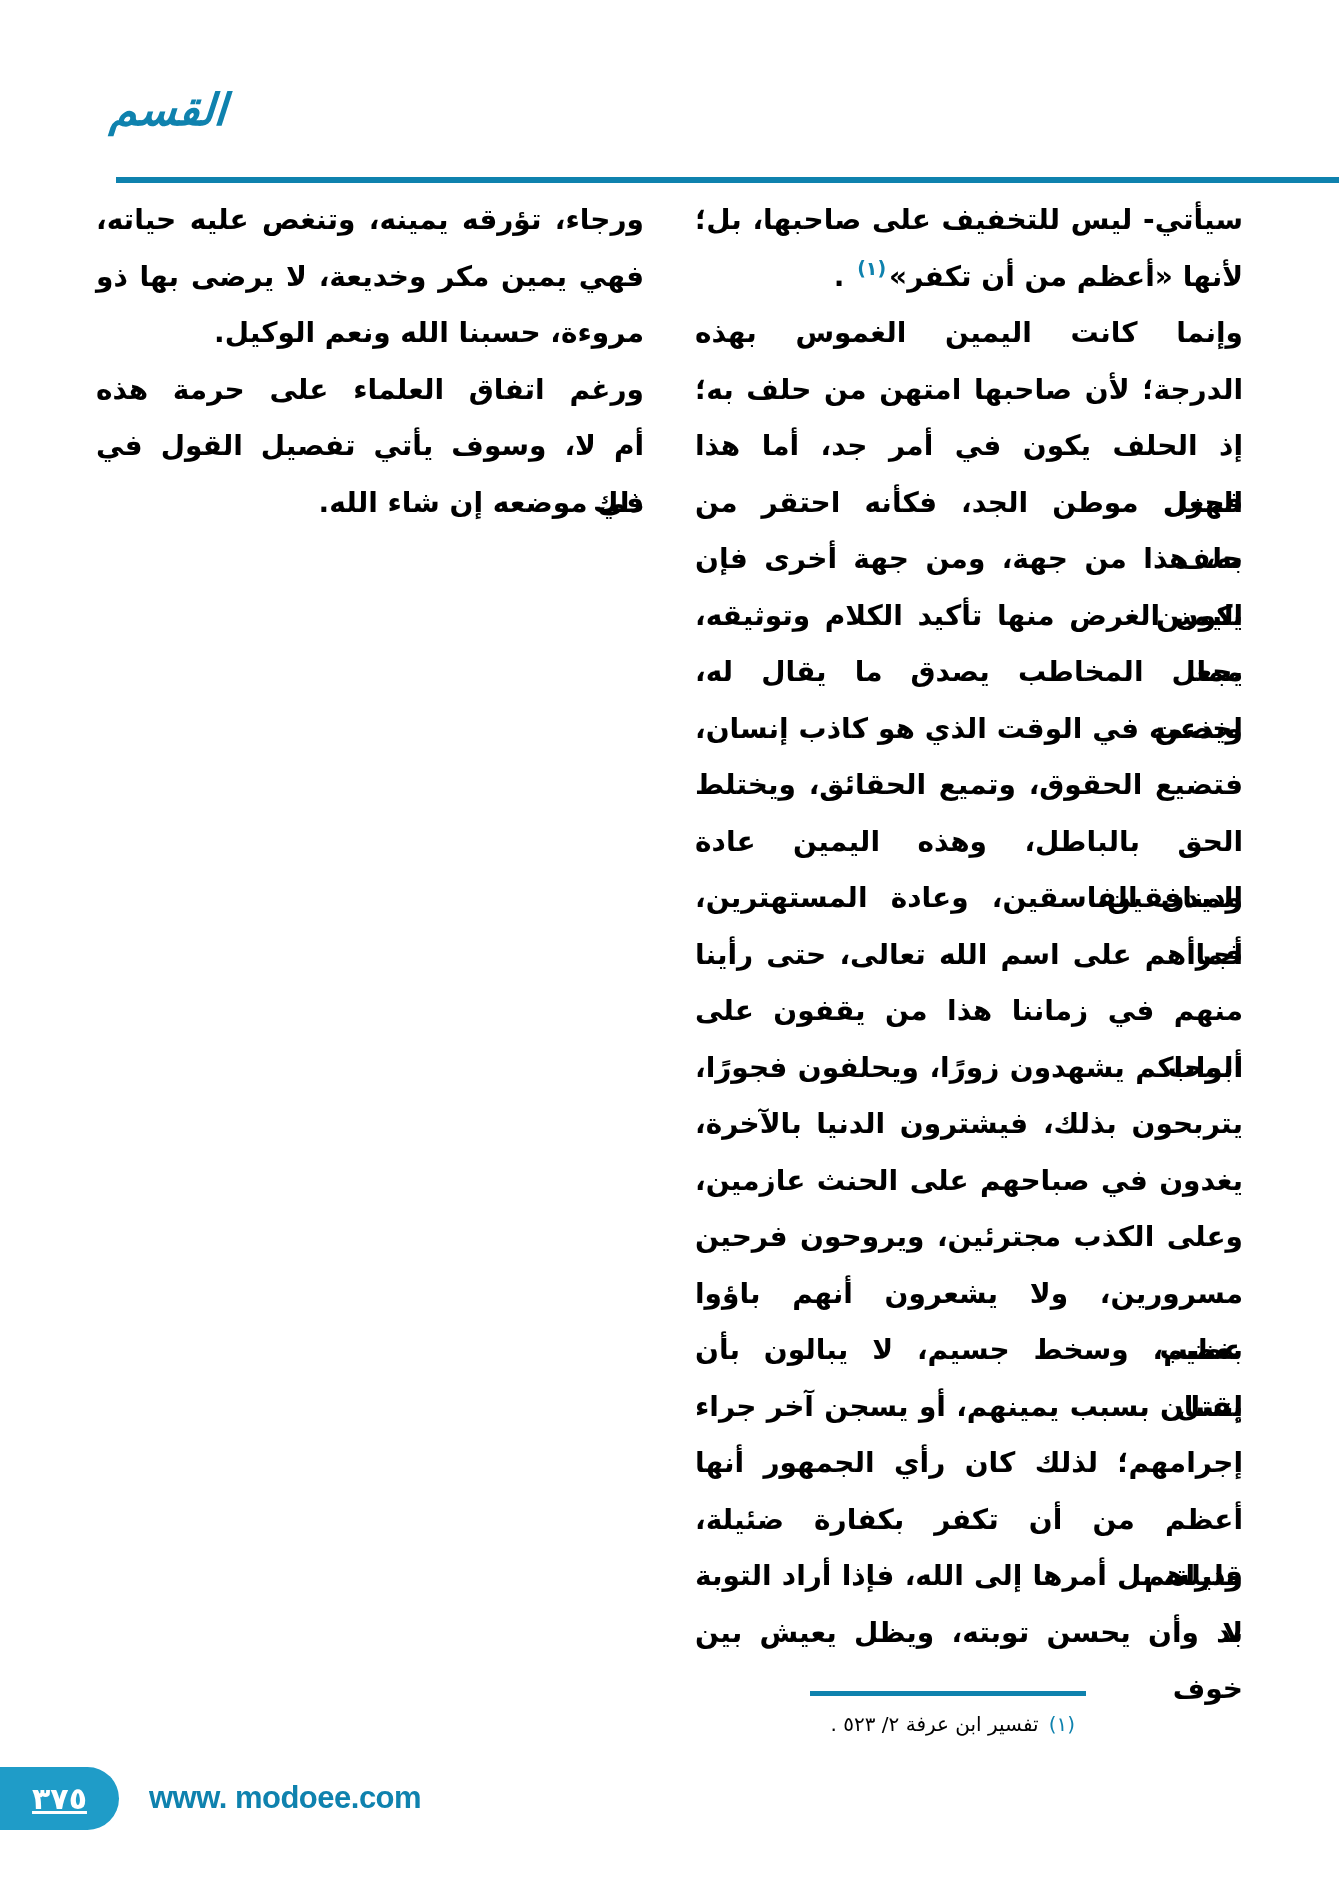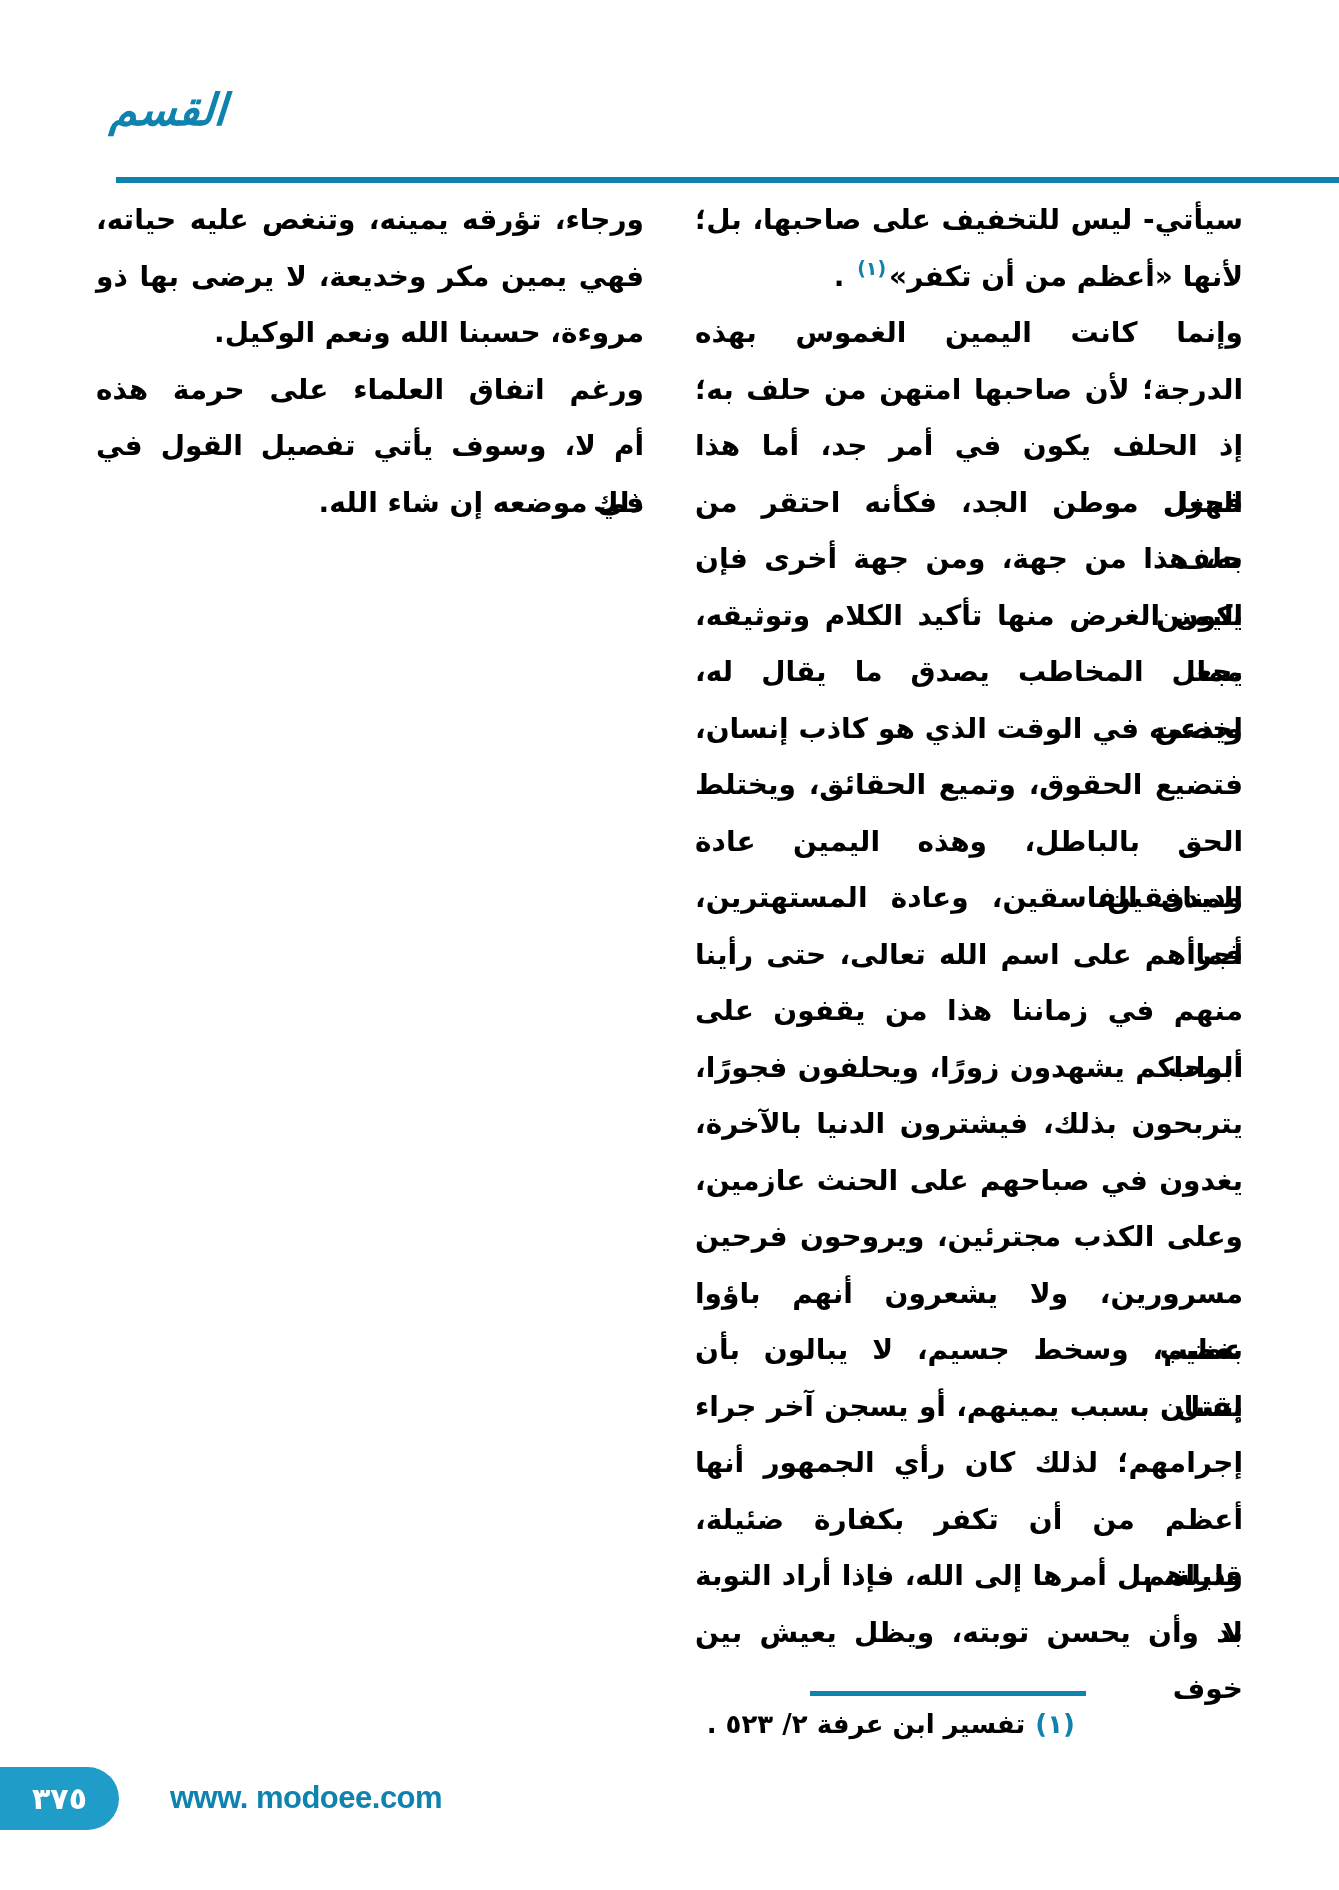--- a/index.html
+++ b/index.html
@@ -44,37 +44,37 @@
     font-size:19px;font-weight:bold;
     vertical-align:super;line-height:0;
     padding:0 3px;
   }
   .footnote-separator{
     position:absolute;top:1691px;left:810px;width:276px;height:5px;
     background:var(--accent);
   }
   .footnote{
     position:absolute;top:1702px;right:264px;
-    direction:rtl;font-size:26px;font-weight:bold;color:var(--ink);
+    direction:rtl;font-size:20px;font-weight:normal;color:var(--ink);
     line-height:44px;white-space:nowrap;
   }
   .footnote .marker{
     color:var(--accent);margin-left:10px;
   }
   .page-number-pill{
     position:absolute;top:1767px;left:0;width:119px;height:63px;
     background:var(--pill);
     border-radius:0 32px 32px 0;
     display:flex;align-items:center;justify-content:center;
   }
   .page-number{
-    color:#ffffff;font-size:30px;font-weight:bold;direction:rtl;
+    color:#ffffff;font-size:30px;font-weight:bold;direction:rtl;text-decoration:underline;
   }
   .website{
-    position:absolute;top:1780px;left:170px;
+    position:absolute;top:1780px;left:149px;
     color:var(--accent);
     font-family:"Liberation Sans",sans-serif;
     font-size:31px;font-weight:bold;letter-spacing:-0.5px;
   }
 </style>
 </head>
 <body>
 
 <div class="chapter-title">القسم</div>
 <div class="header-rule"></div>

